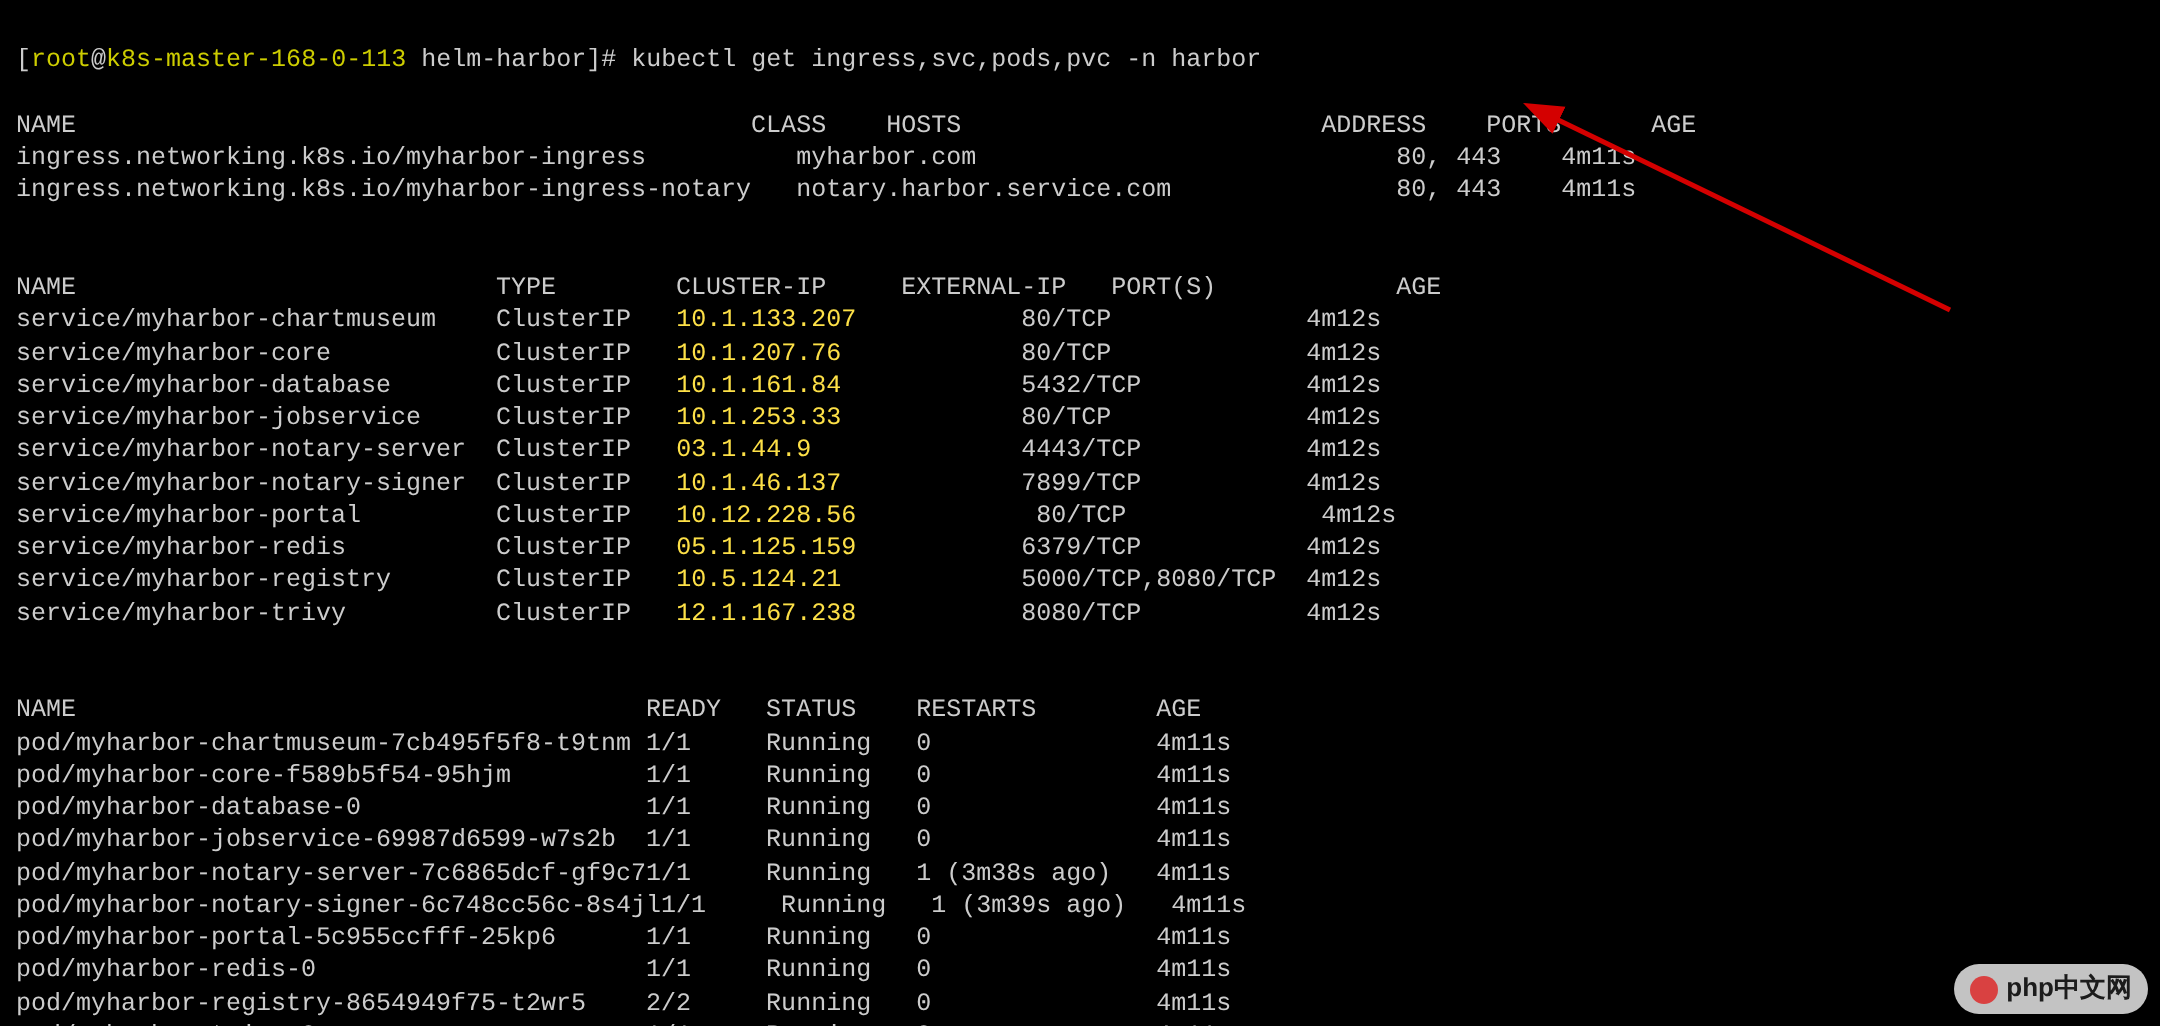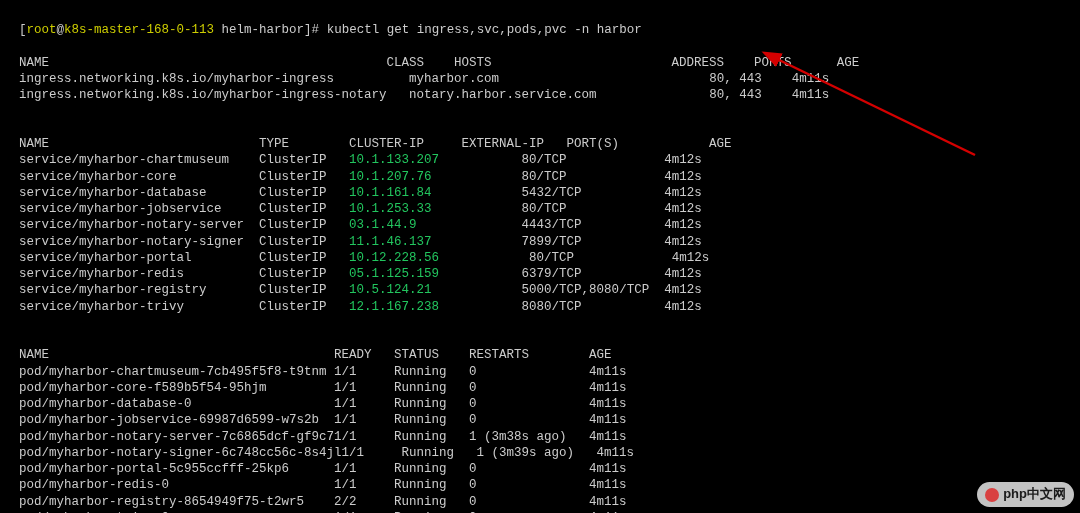--- a/index.html
+++ b/index.html
@@ -1,19 +1,19 @@
 <!DOCTYPE html>
 <html><head>
 <meta charset="utf-8">
 <style>
   html,body{margin:0;padding:0;background:#000;color:#ccc;font-family:Consolas,'Courier New',monospace;font-size:12.5px;line-height:1.3;}
-  .term{position:relative;width:1080px;height:513px;padding:6px 19px;box-sizing:border-box;white-space:pre;overflow:hidden;}
+  .term{position:relative;width:1080px;height:513px;padding:6px 8px;box-sizing:border-box;white-space:pre;overflow:hidden;}
   .ylw{color:#cdcd00;}
   .cyn{color:#00cdcd;}
-  .mag{color:#22c55e;}
+  .mag{color:#fde047;}
   .arrow{position:absolute;pointer-events:none;}
   .watermark{position:absolute;right:6px;bottom:6px;opacity:.85;}
   .wm-badge{display:inline-flex;align-items:center;gap:4px;padding:4px 8px;border-radius:14px;background:#e6e6e6;color:#222;font-family:sans-serif;font-size:13px;font-weight:600;text-align:center;}
   .wm-dot{width:14px;height:14px;border-radius:50%;background:#ff4d4d;display:inline-block;}
 </style>
 </head>
 <body>
 <div class="term">
 <span>[<span class="ylw">root</span>@<span class="ylw">k8s-master-168-0-113</span> <span>helm-harbor</span>]# <span>kubectl get ingress,svc,pods,pvc -n harbor</span></span>
 <span id="ingress-block">
@@ -21,21 +21,21 @@
 ingress.networking.k8s.io/myharbor-ingress       <span class="cyn"><none>   </none></span>myharbor.com                            80, 443    4m11s
 ingress.networking.k8s.io/myharbor-ingress-notary<span class="cyn"><none>   </none></span>notary.harbor.service.com               80, 443    4m11s
 </span>
 <span id="svc-block">
 NAME                            TYPE        CLUSTER-IP     EXTERNAL-IP   PORT(S)            AGE
 service/myharbor-chartmuseum    ClusterIP   <span class="mag">10.1.133.207   </span><span class="cyn"><none>        </none></span>80/TCP             4m12s
 service/myharbor-core           ClusterIP   <span class="mag">10.1.207.76    </span><span class="cyn"><none>        </none></span>80/TCP             4m12s
 service/myharbor-database       ClusterIP   <span class="mag">10.1.161.84    </span><span class="cyn"><none>        </none></span>5432/TCP           4m12s
 service/myharbor-jobservice     ClusterIP   <span class="mag">10.1.253.33    </span><span class="cyn"><none>        </none></span>80/TCP             4m12s
 service/myharbor-notary-server  ClusterIP   <span class="mag">03.1.44.9      </span><span class="cyn"><none>        </none></span>4443/TCP           4m12s
-service/myharbor-notary-signer  ClusterIP   <span class="mag">11.1.46.137    </span><span class="cyn"><none>        </none></span>7899/TCP           4m12s
+service/myharbor-notary-signer  ClusterIP   <span class="mag">10.1.46.137    </span><span class="cyn"><none>        </none></span>7899/TCP           4m12s
 service/myharbor-portal         ClusterIP   <span class="mag">10.12.228.56    </span><span class="cyn"><none>        </none></span>80/TCP             4m12s
 service/myharbor-redis          ClusterIP   <span class="mag">05.1.125.159   </span><span class="cyn"><none>        </none></span>6379/TCP           4m12s
 service/myharbor-registry       ClusterIP   <span class="mag">10.5.124.21    </span><span class="cyn"><none>        </none></span>5000/TCP,8080/TCP  4m12s
 service/myharbor-trivy          ClusterIP   <span class="mag">12.1.167.238   </span><span class="cyn"><none>        </none></span>8080/TCP           4m12s
 </span>
 <span id="pod-block">
 NAME                                      READY   STATUS    RESTARTS        AGE
 pod/myharbor-chartmuseum-7cb495f5f8-t9tnm 1/1     Running   0               4m11s
 pod/myharbor-core-f589b5f54-95hjm         1/1     Running   0               4m11s
 pod/myharbor-database-0                   1/1     Running   0               4m11s

